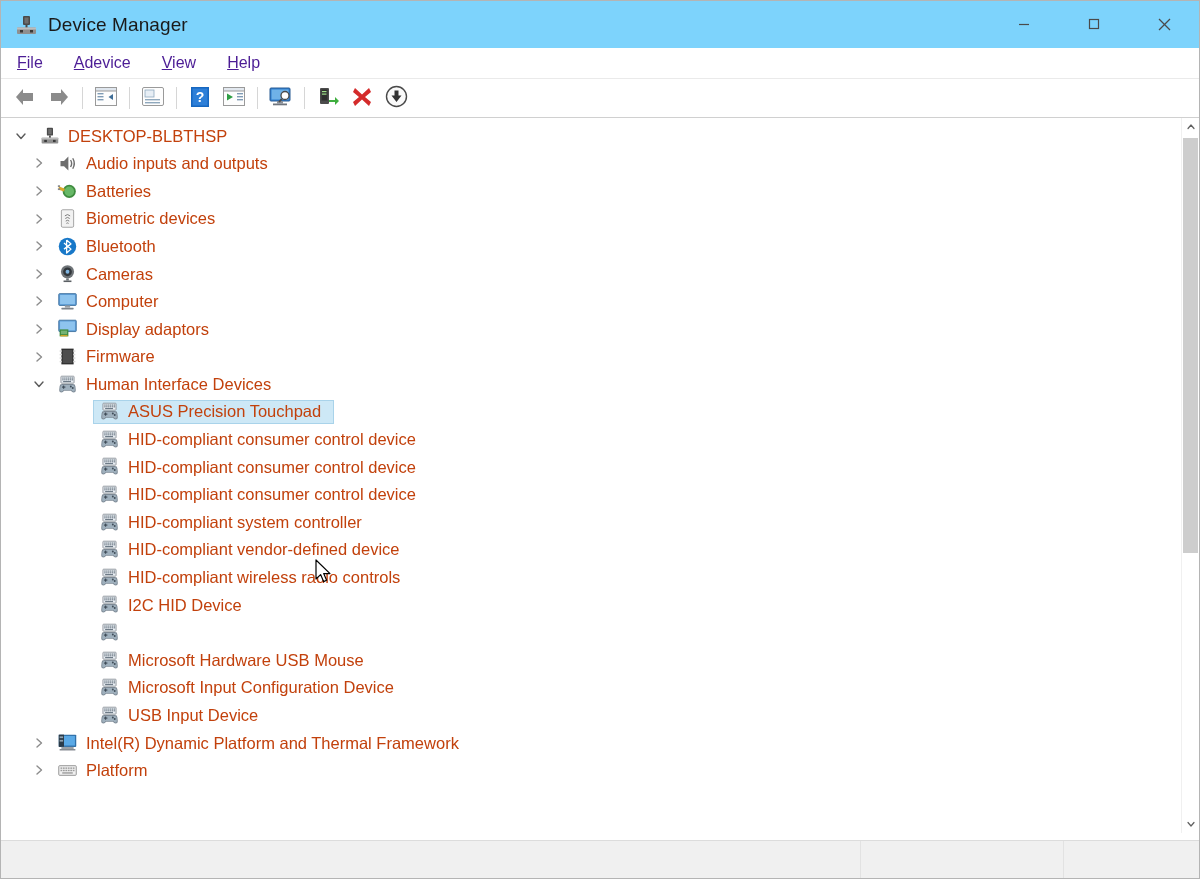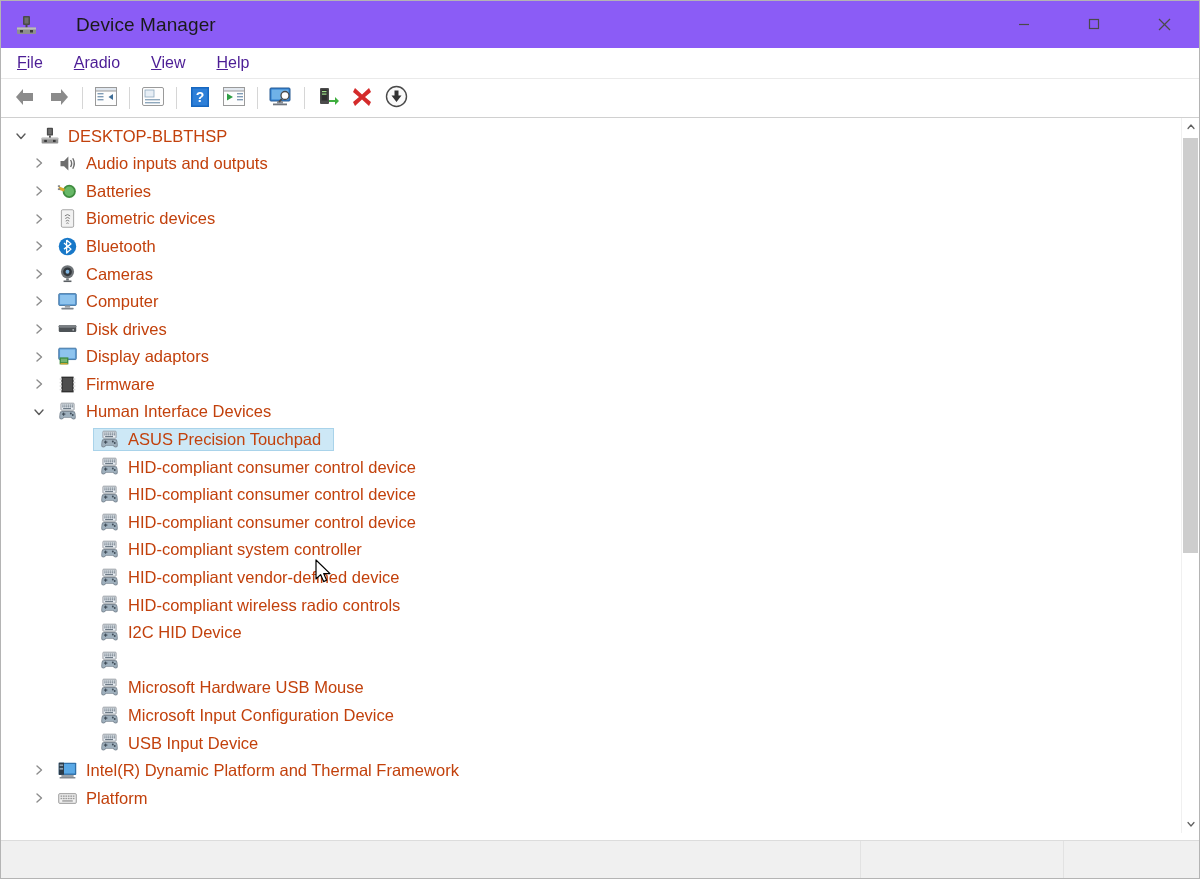--- a/index.html
+++ b/index.html
@@ -18,24 +18,23 @@
     background: #ffffff;
     border: 1px solid #b4b4b4;
     box-sizing: border-box;
     overflow: hidden;
   }
 
   
   .titlebar {
     position: relative;
     height: 47px;
-    background: #8b5cf6;
+    background: #7dd3fc;
     display: flex;
     align-items: center;
-    gap: 28px;
   }
   .title-icon {
     width: 24px;
     height: 24px;
     margin-left: 13px;
     margin-right: 10px;
     flex: none;
   }
   .title-text {
     font-size: 19px;
@@ -269,21 +268,21 @@
         <svg width="13" height="13" viewBox="0 0 13 13">
             <line x1="1" y1="1" x2="12" y2="12" stroke="#4a4a4a" stroke-width="1.2"></line>
             <line x1="12" y1="1" x2="1" y2="12" stroke="#4a4a4a" stroke-width="1.2"></line>
           </svg>
       </button>
     </div>
   </div>
 
   <div class="menubar">
     <div class="menuitem"><span class="acc">F</span><span>ile</span></div>
-    <div class="menuitem"><span class="acc">A</span><span>radio</span></div>
+    <div class="menuitem"><span class="acc">A</span><span>device</span></div>
     <div class="menuitem"><span class="acc">V</span><span>iew</span></div>
     <div class="menuitem"><span class="acc">H</span><span>elp</span></div>
   </div>
 
   <div class="toolbar">
     <button class="tbbtn">
       <span>
         <svg width="24" height="22" viewBox="0 0 24 22">
             <path d="M10 3 L3 11 L10 19 L10 15 L20 15 L20 7 L10 7 Z" fill="#8b8b8b"></path>
           </svg>
@@ -503,35 +502,20 @@
           <svg width="21" height="21" viewBox="0 0 24 24">
             <rect x="2" y="3" width="20" height="13.5" rx="1" fill="#5d9cd6" stroke="#3c6f9d"></rect>
             <rect x="3.5" y="4.5" width="17" height="10.5" fill="#8ec4ee"></rect>
             <rect x="9" y="16.5" width="6" height="2.5" fill="#9aa0a6"></rect>
             <rect x="5" y="19" width="14" height="2" rx="0.6" fill="#7d838a"></rect>
           </svg>
         </span>
         <span class="lbl">Computer</span>
       </div>
 
-      <div class="row ind1">
-        <span class="chev">
-          <svg width="12" height="12" viewBox="0 0 12 12">
-              <path d="M4 2 L8.5 6 L4 10" fill="none" stroke="#8c8c8c" stroke-width="1.4" stroke-linecap="round" stroke-linejoin="round"></path>
-            </svg>
-        </span>
-        <span class="ico">
-          <svg width="21" height="21" viewBox="0 0 24 24">
-            <rect x="2" y="8" width="20" height="8" rx="1.5" fill="#4e5357"></rect>
-            <rect x="2" y="8" width="20" height="3" rx="1.5" fill="#7b8084"></rect>
-            <circle cx="18.5" cy="13.5" r="1" fill="#b9bec2"></circle>
-          </svg>
-        </span>
-        <span class="lbl">Disk drives</span>
-      </div>
 
       <div class="row ind1">
         <span class="chev">
           <svg width="12" height="12" viewBox="0 0 12 12">
               <path d="M4 2 L8.5 6 L4 10" fill="none" stroke="#8c8c8c" stroke-width="1.4" stroke-linecap="round" stroke-linejoin="round"></path>
             </svg>
         </span>
         <span class="ico">
           <svg width="21" height="21" viewBox="0 0 24 24">
             <rect x="2" y="2.5" width="20" height="13" rx="1" fill="#5d9cd6" stroke="#3c6f9d"></rect>

